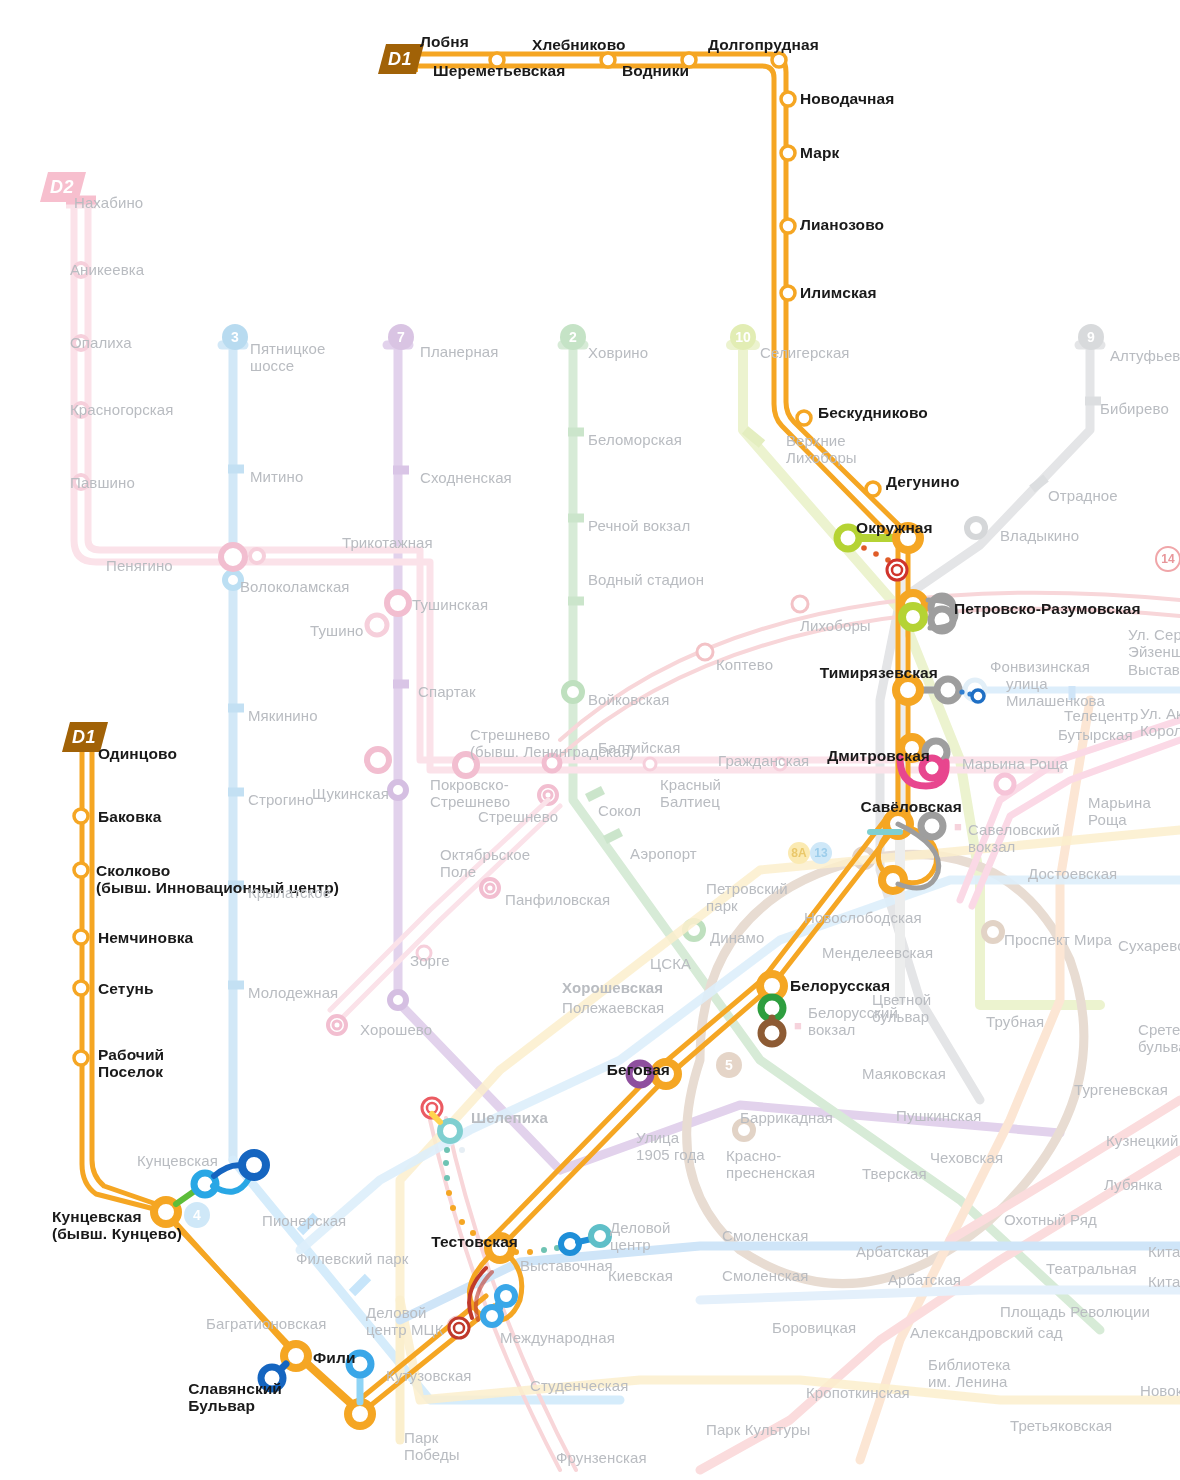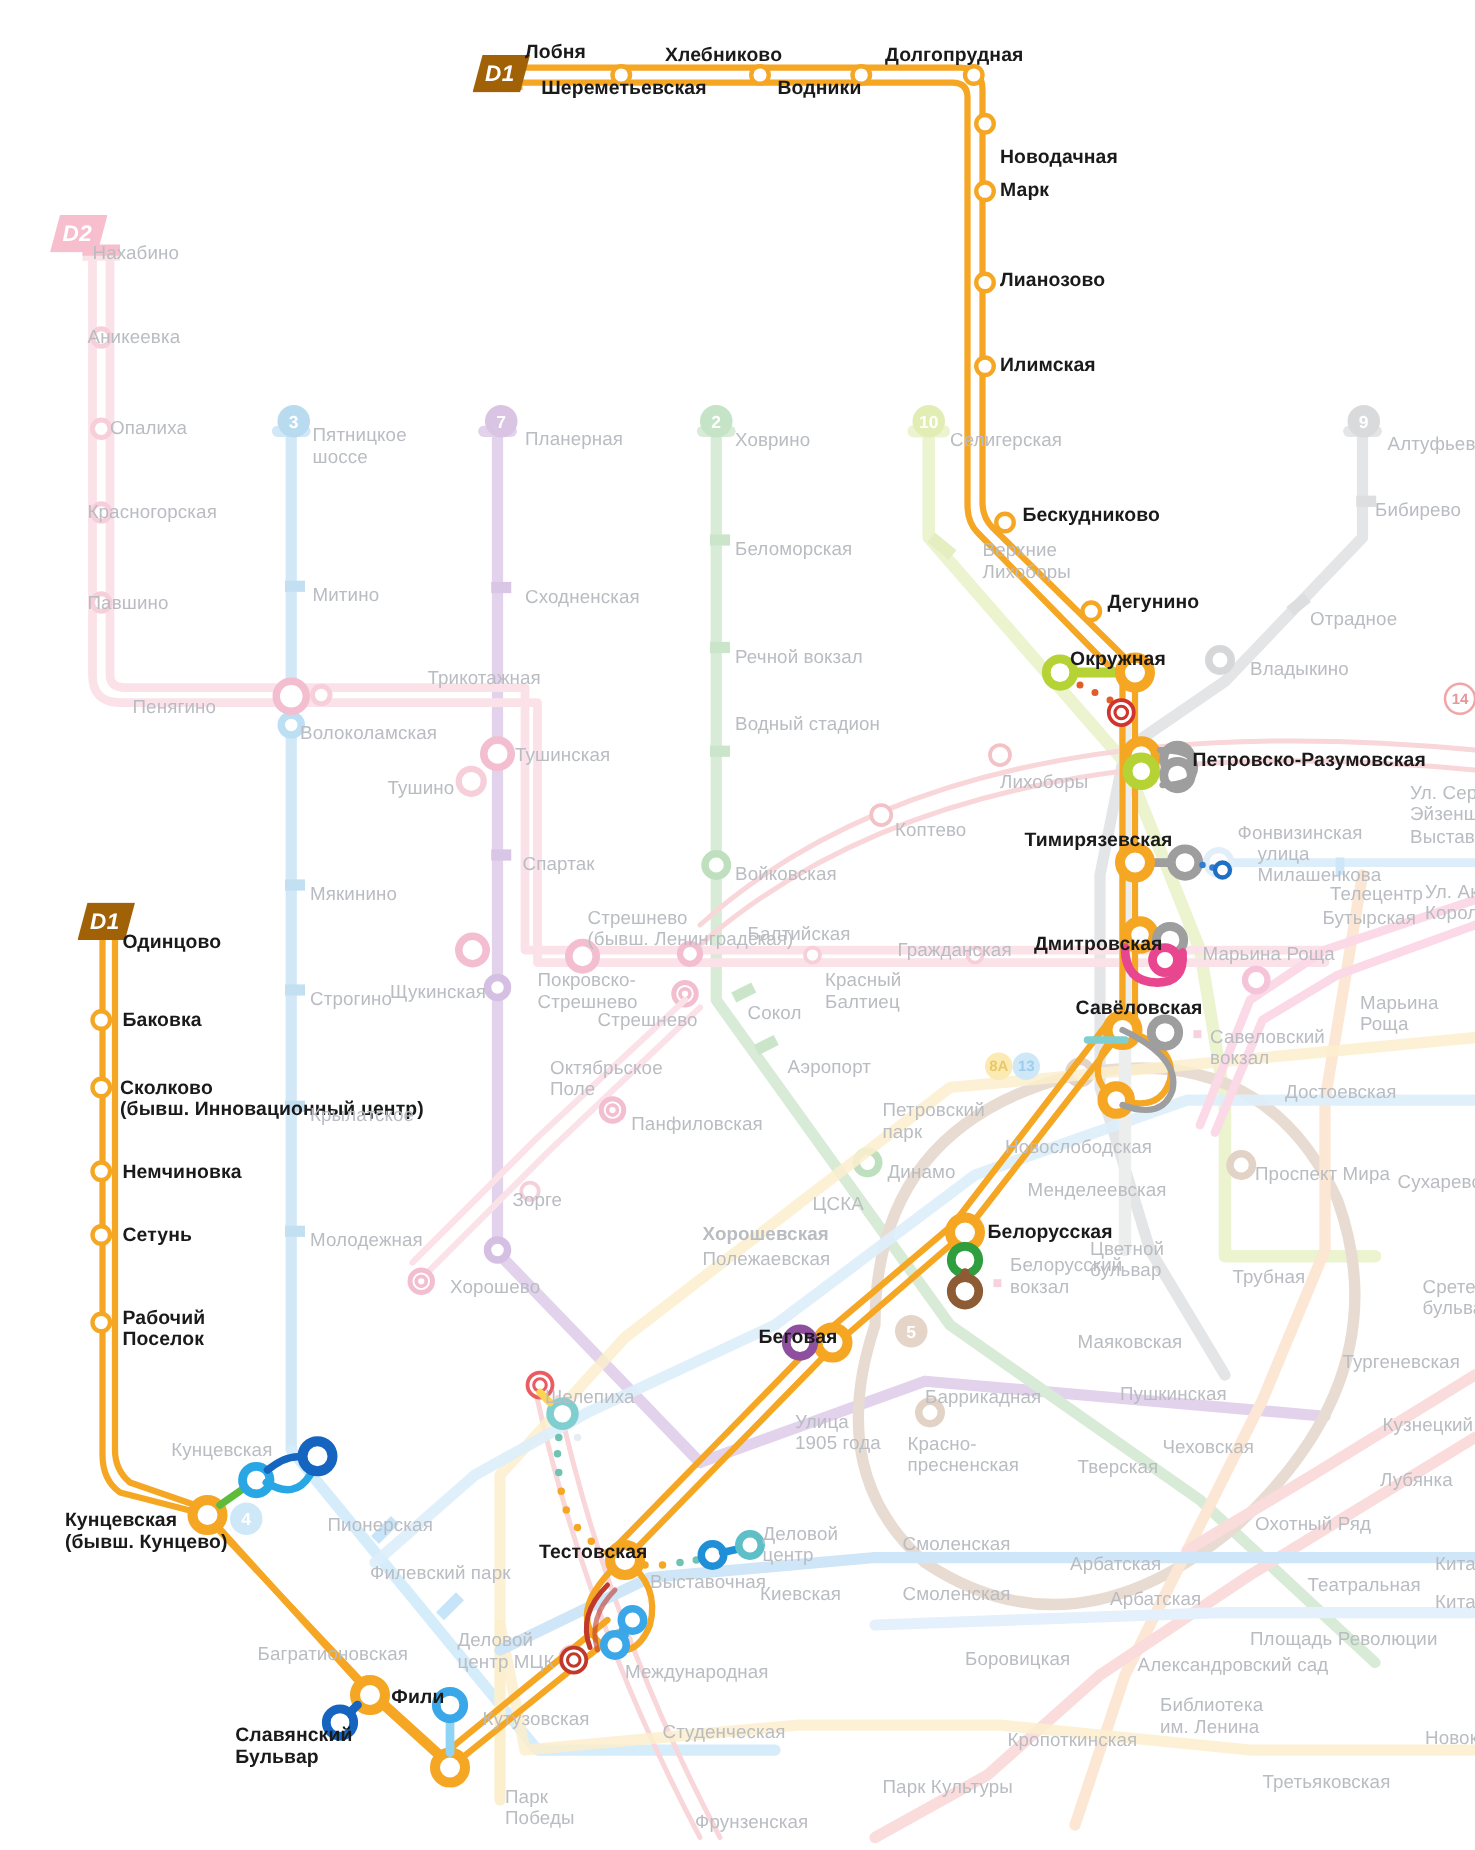--- a/index.html
+++ b/index.html
@@ -368,21 +368,21 @@
       <span>13</span>
       </div>
   </div>
 
   <div>
     <div class="lbl lbl-active" style="left:420px;top:33px;">Лобня</div>
     <div class="lbl lbl-active" style="left:433px;top:62px;">Шереметьевская</div>
     <div class="lbl lbl-active" style="left:532px;top:36px;">Хлебниково</div>
     <div class="lbl lbl-active" style="left:622px;top:62px;">Водники</div>
     <div class="lbl lbl-active" style="left:708px;top:36px;">Долгопрудная</div>
-    <div class="lbl lbl-active" style="left:800px;top:90px;margin-top:27px;">Новодачная</div>
+    <div class="lbl lbl-active" style="left:800px;top:90px;">Новодачная</div>
     <div class="lbl lbl-active" style="left:800px;top:144px;">Марк</div>
     <div class="lbl lbl-active" style="left:800px;top:216px;">Лианозово</div>
     <div class="lbl lbl-active" style="left:800px;top:284px;">Илимская</div>
     <div class="lbl lbl-active" style="left:818px;top:404px;">Бескудниково</div>
     <div class="lbl lbl-active" style="left:886px;top:473px;">Дегунино</div>
     <div class="lbl lbl-active" style="left:856px;top:519px;">Окружная</div>
     <div class="lbl lbl-active" style="left:954px;top:600px;">Петровско-Разумовская</div>
     <div class="lbl lbl-active lbl-right" style="left:938px;top:664px;">Тимирязевская</div>
     <div class="lbl lbl-active lbl-right" style="left:930px;top:747px;">Дмитровская</div>
     <div class="lbl lbl-active lbl-right" style="left:962px;top:798px;">Савёловская</div>
@@ -400,21 +400,21 @@
 (бывш. Инновационный центр)</div>
     <div class="lbl lbl-active" style="left:98px;top:929px;">Немчиновка</div>
     <div class="lbl lbl-active" style="left:98px;top:980px;">Сетунь</div>
     <div class="lbl lbl-active" style="left:98px;top:1046px;">Рабочий
 Поселок</div>
   </div>
 
   <div>
     <div class="lbl lbl-dim" style="left:74px;top:195px;">Нахабино</div>
     <div class="lbl lbl-dim" style="left:70px;top:262px;">Аникеевка</div>
-    <div class="lbl lbl-dim" style="left:70px;top:335px;padding-left:18px;">Опалиха</div>
+    <div class="lbl lbl-dim" style="left:70px;top:335px;">Опалиха</div>
     <div class="lbl lbl-dim" style="left:70px;top:402px;">Красногорская</div>
     <div class="lbl lbl-dim" style="left:70px;top:475px;">Павшино</div>
     <div class="lbl lbl-dim" style="left:106px;top:558px;">Пенягино</div>
   </div>
 
   <div id="dim-labels">
       <div class="lbl lbl-dim" style="left: 250px; top: 341px;">Пятницкое
 шоссе</div>
       <div class="lbl lbl-dim" style="left: 250px; top: 469px;">Митино</div>
       <div class="lbl lbl-dim" style="left: 240px; top: 579px;">Волоколамская</div>
@@ -502,21 +502,21 @@
       <div class="lbl lbl-dim" style="left: 808px; top: 1005px;">Белорусский
 вокзал</div>
       <div class="lbl lbl-dim" style="left: 896px; top: 1108px;">Пушкинская</div>
       <div class="lbl lbl-dim" style="left: 930px; top: 1150px;">Чеховская</div>
       <div class="lbl lbl-dim" style="left: 862px; top: 1166px;">Тверская</div>
       <div class="lbl lbl-dim" style="left: 740px; top: 1110px;">Баррикадная</div>
       <div class="lbl lbl-dim" style="left: 636px; top: 1130px;">Улица
 1905 года</div>
       <div class="lbl lbl-dim" style="left: 726px; top: 1148px;">Красно-
 пресненская</div>
-      <div class="lbl lbl-dim" style="left: 436px; top: 1110px;">Шелепиха</div>
+      <div class="lbl lbl-dim" style="left: 471px; top: 1110px; font-weight: bold;">Шелепиха</div>
       <div class="lbl lbl-dim" style="left: 610px; top: 1220px;">Деловой
 центр</div>
       <div class="lbl lbl-dim" style="left: 520px; top: 1258px;">Выставочная</div>
       <div class="lbl lbl-dim" style="left: 608px; top: 1268px;">Киевская</div>
       <div class="lbl lbl-dim" style="left: 722px; top: 1228px;">Смоленская</div>
       <div class="lbl lbl-dim" style="left: 722px; top: 1268px;">Смоленская</div>
       <div class="lbl lbl-dim" style="left: 856px; top: 1244px;">Арбатская</div>
       <div class="lbl lbl-dim" style="left: 888px; top: 1272px;">Арбатская</div>
       <div class="lbl lbl-dim" style="left: 1004px; top: 1212px;">Охотный Ряд</div>
       <div class="lbl lbl-dim" style="left: 1046px; top: 1261px;">Театральная</div>

